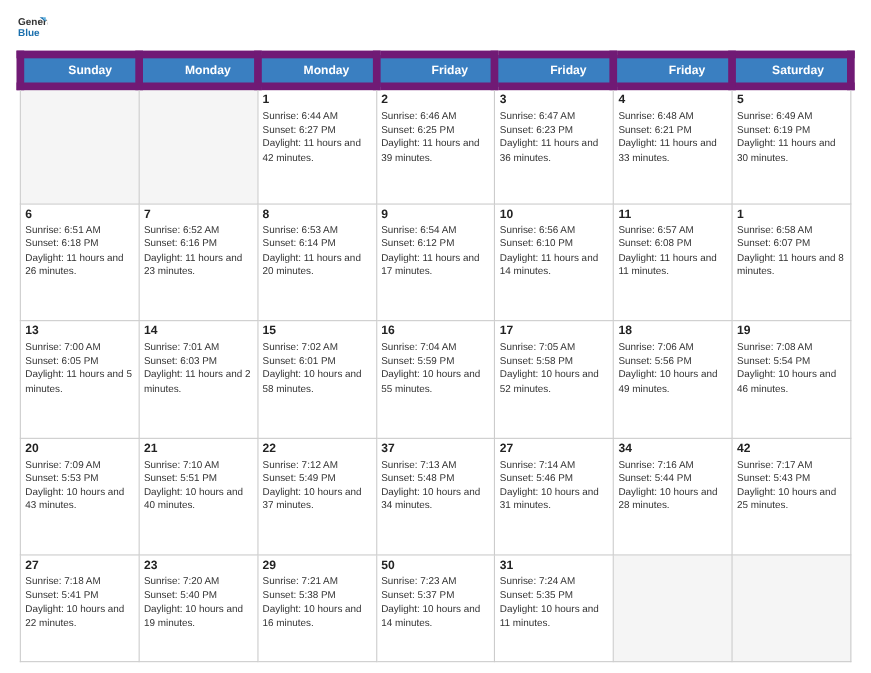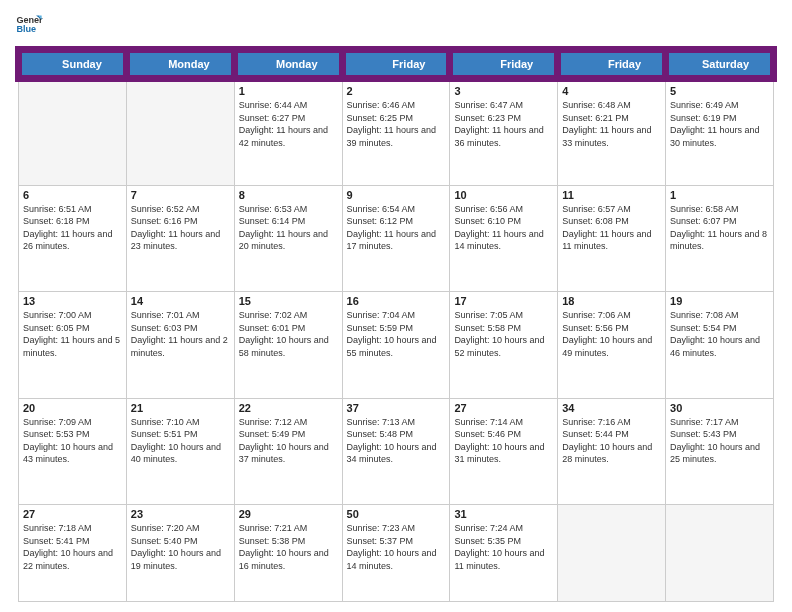--- a/index.html
+++ b/index.html
@@ -223,21 +223,21 @@
           </td>
           <td>
             <span class="day-num">27</span>
             <div class="day-detail">Sunrise: 7:14 AM<br>Sunset: 5:46 PM<br>Daylight: 10 hours and 31 minutes.</div>
           </td>
           <td>
             <span class="day-num">34</span>
             <div class="day-detail">Sunrise: 7:16 AM<br>Sunset: 5:44 PM<br>Daylight: 10 hours and 28 minutes.</div>
           </td>
           <td>
-            <span class="day-num">30</span>
+            <span class="day-num">42</span>
             <div class="day-detail">Sunrise: 7:17 AM<br>Sunset: 5:43 PM<br>Daylight: 10 hours and 25 minutes.</div>
           </td>
         </tr>
         <tr>
           <td>
             <span class="day-num">27</span>
             <div class="day-detail">Sunrise: 7:18 AM<br>Sunset: 5:41 PM<br>Daylight: 10 hours and 22 minutes.</div>
           </td>
           <td>
             <span class="day-num">23</span>

